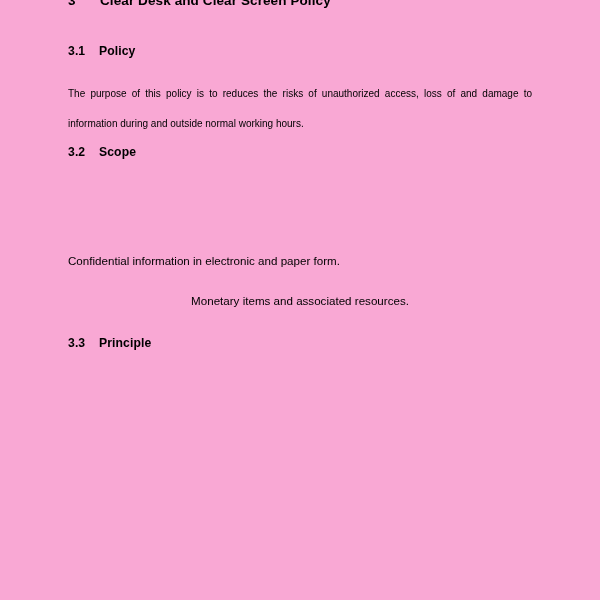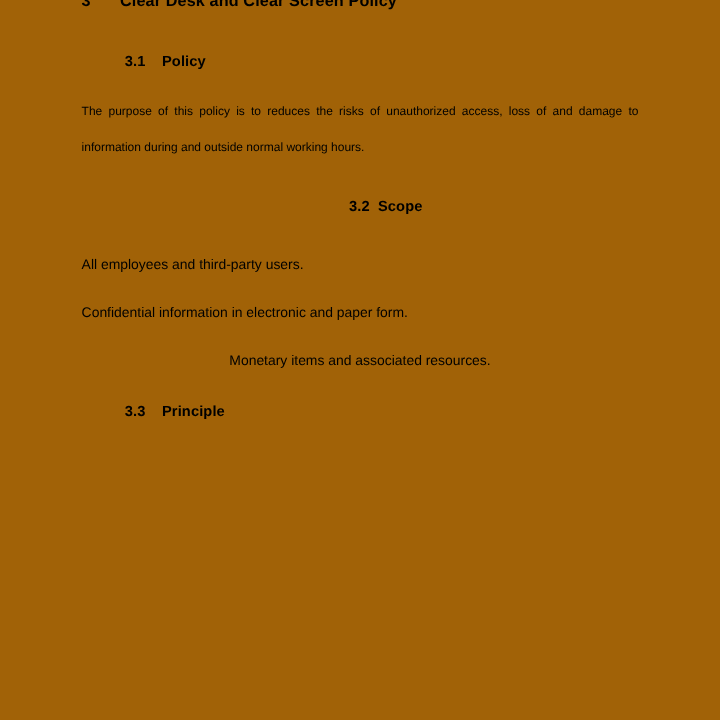--- a/index.html
+++ b/index.html
@@ -13,21 +13,21 @@
     font-family: "Liberation Sans", sans-serif;
     color: #000000;
     overflow: hidden;
     -webkit-font-smoothing: antialiased;
   }
 
   .page {
     position: relative;
     width: 600px;
     height: 600px;
-    background: #a16207;
+    background: #f9a8d4;
     overflow: hidden;
   }
 
   
   .col {
     position: absolute;
     left: 68px;
     width: 464px;
   }
 
@@ -47,41 +47,40 @@
   
   .sec-head {
     font-size: 12.2px;
     font-weight: bold;
     letter-spacing: 0.1px;
     white-space: nowrap;
   }
   .sec-head .num {
     display: inline-block;
     width: 31px;
-    margin-left: 36px;
   }
 
   
   .para {
     font-size: 10px;
     line-height: 30px;
     text-align: justify;
     text-justify: inter-word;
   }
   .para-left {
     font-size: 11.6px;
     line-height: 30px;
     text-align: left;
   }
 
   
   .at-title    { top: -7px; }
   .at-h31      { top: 44px; }
   .at-p31      { top: 79px; }
-  .at-h32      { top: 165px; text-align: center; }
+  .at-h32      { top: 145px; }
   .at-p32a     { top: 206px; }
   .at-p32b     { top: 246px; }
   .at-p32c     { top: 286px; text-align: center; }
   .at-h33      { top: 336px; }
   .at-p33      { top: 372px; }
 </style>
 </head>
 <body>
 
 <div class="page">
@@ -91,21 +90,20 @@
   </div>
 
   <div class="col sec-head at-h31">
     <span class="num">3.1</span><span>Policy</span>
   </div>
   <div class="col para at-p31">The purpose of this policy is to reduces the risks of unauthorized access, loss of and damage to information during and outside normal working hours.</div>
 
   <div class="col sec-head at-h32">
     <span class="num">3.2</span><span>Scope</span>
   </div>
-  <div class="col para-left at-p32a">All employees and third-party users.</div>
   <div class="col para-left at-p32b">Confidential information in electronic and paper form.</div>
   <div class="col para-left at-p32c">Monetary items and associated resources.</div>
 
   <div class="col sec-head at-h33">
     <span class="num">3.3</span><span>Principle</span>
   </div>
 
 </div>
 
 </body></html>

